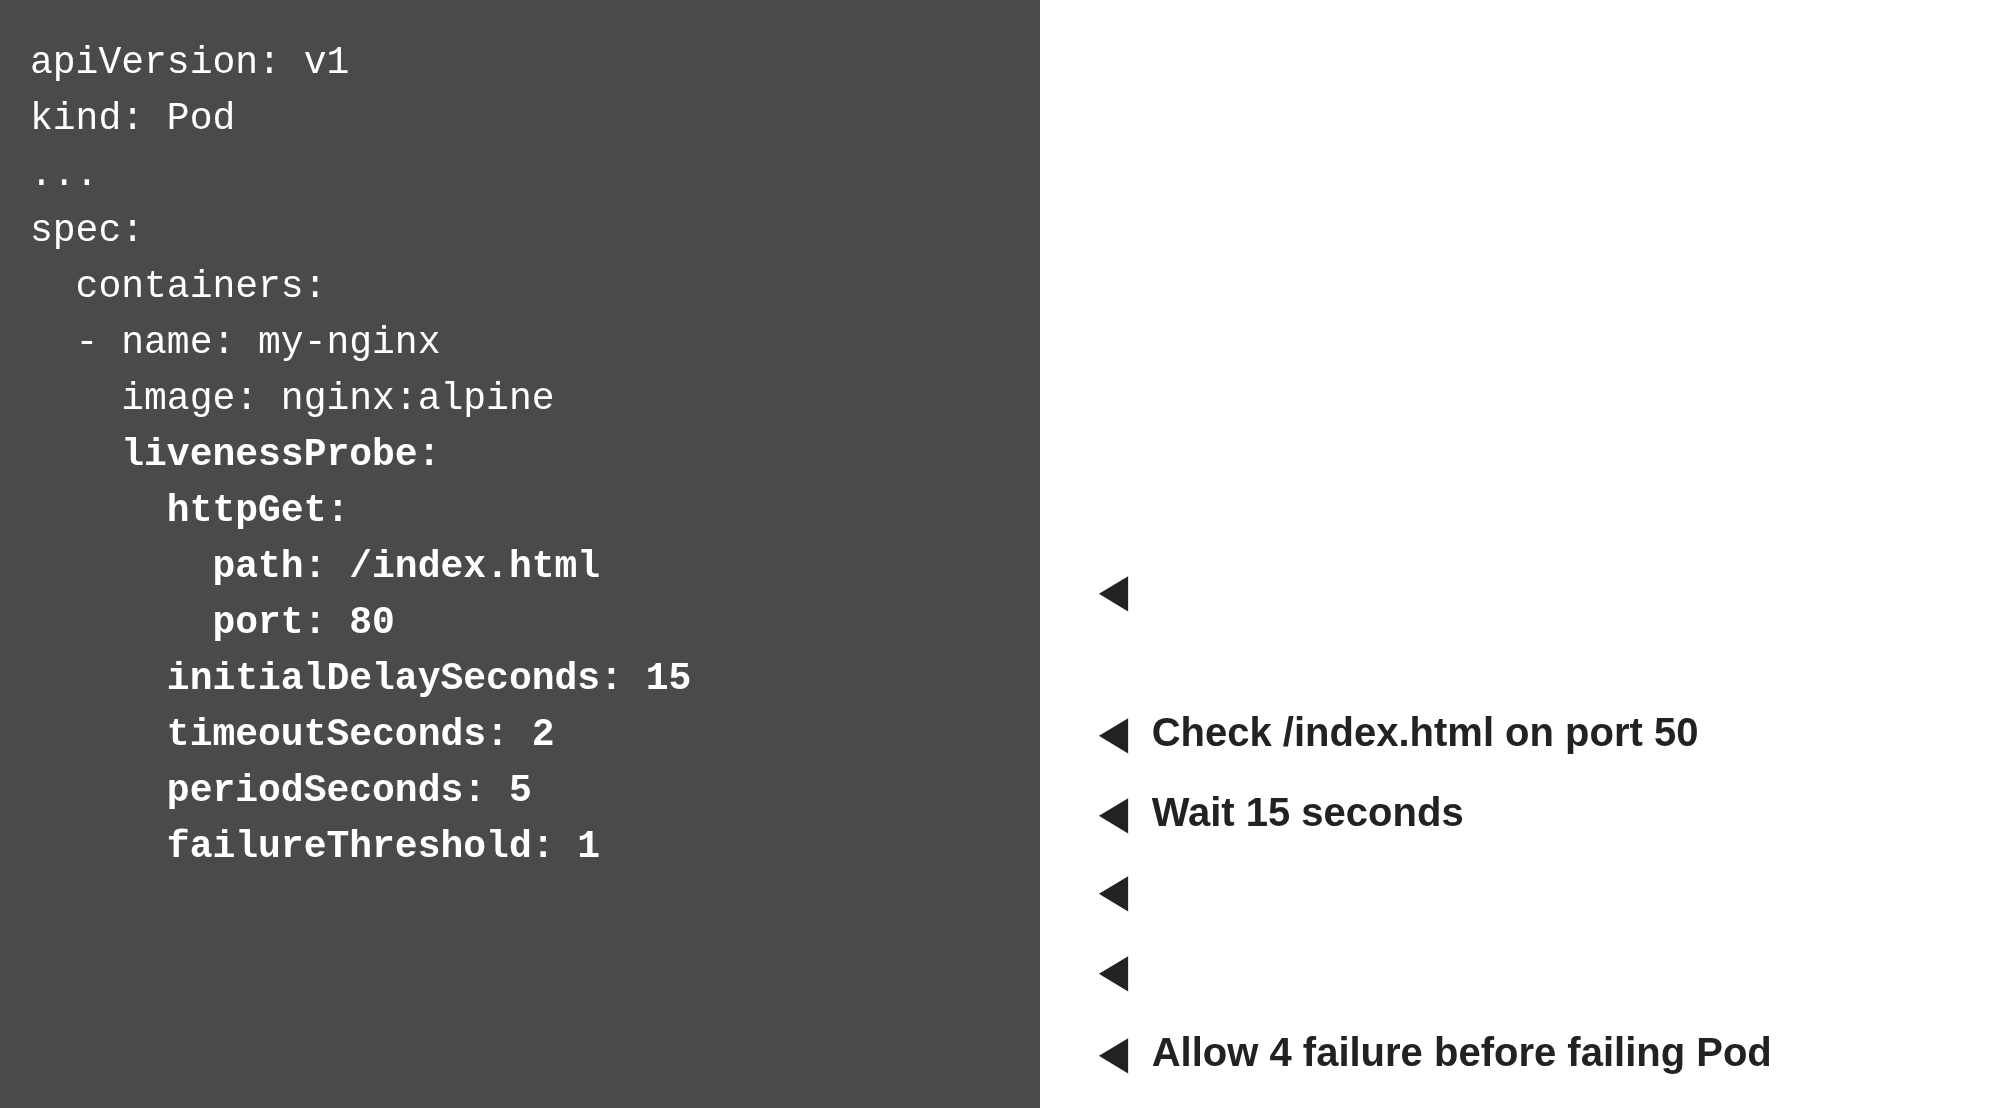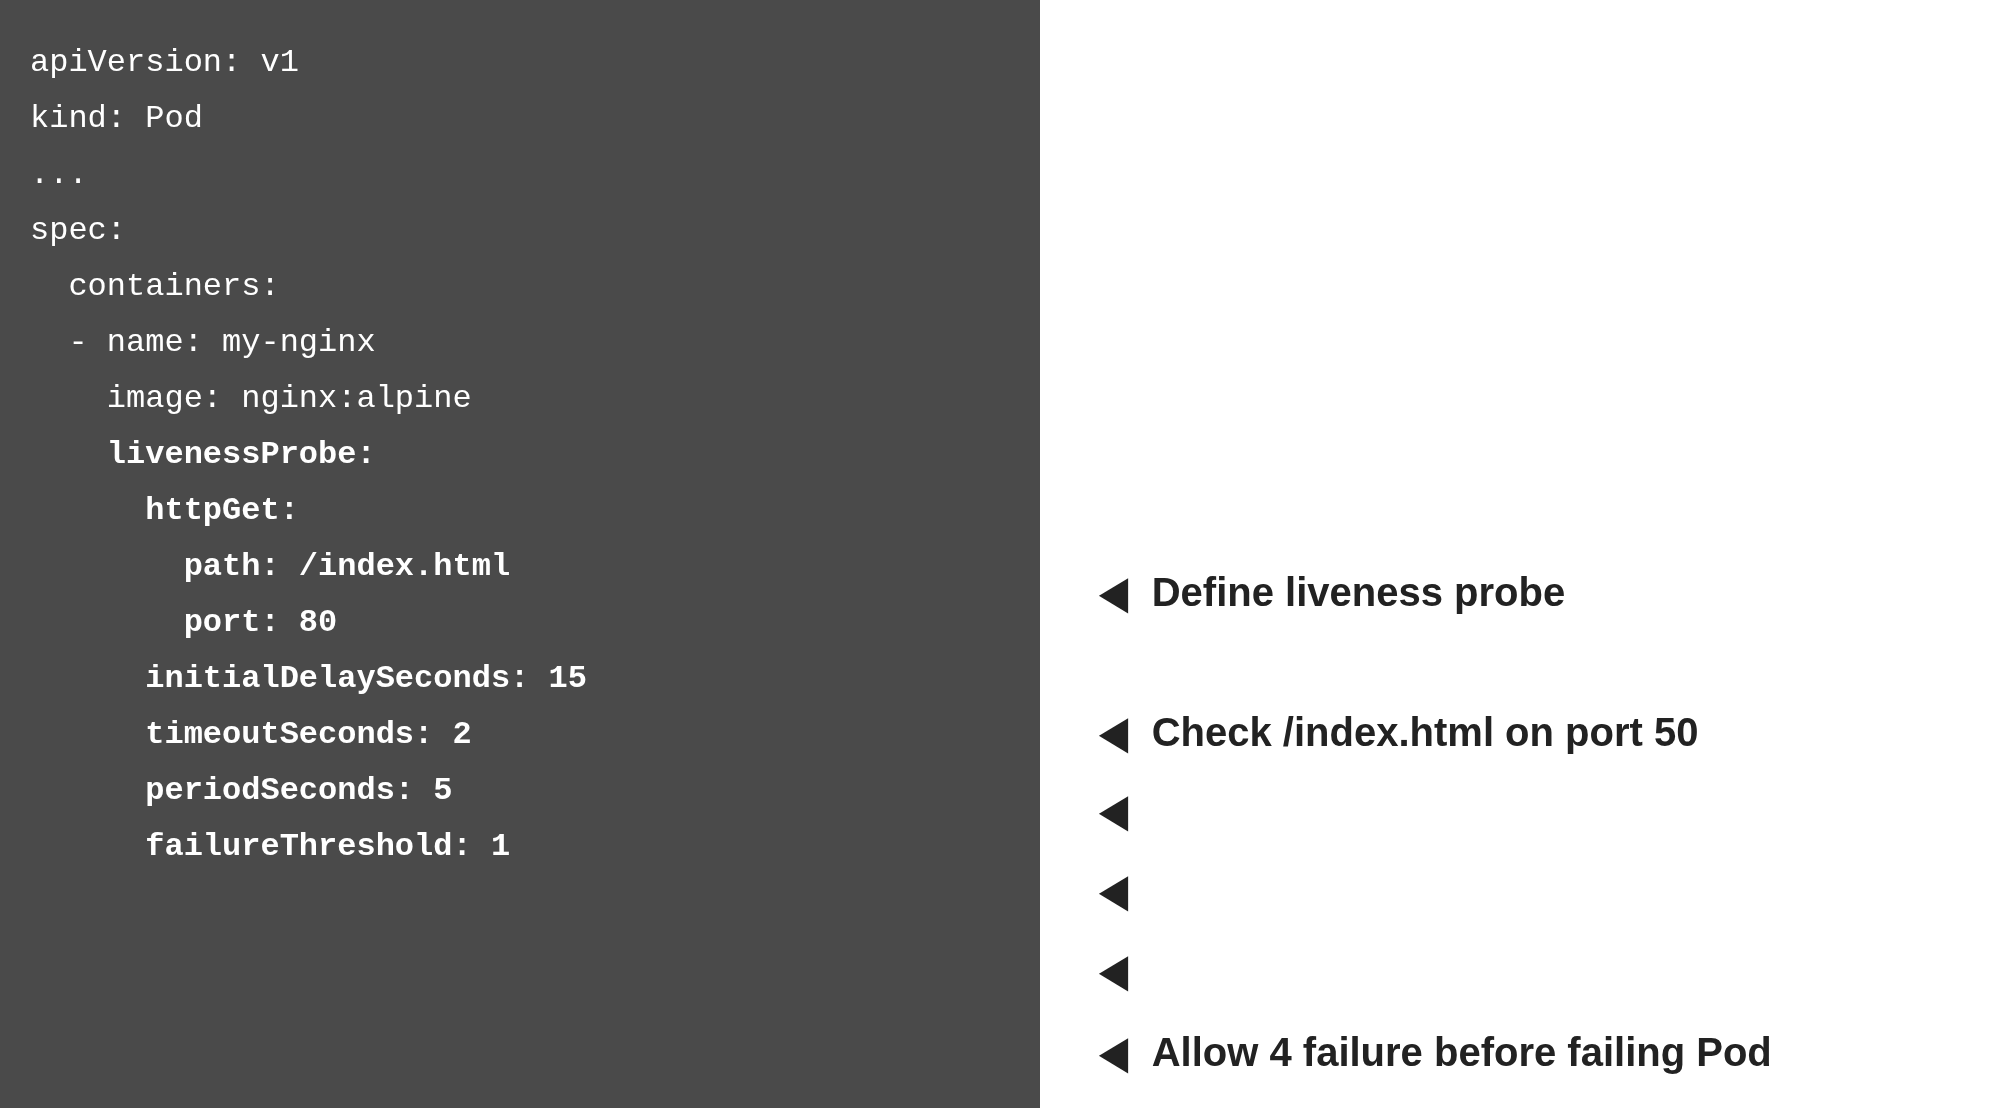--- a/index.html
+++ b/index.html
@@ -8,21 +8,21 @@
       height: 1108px;
       display: flex;
       background: #fff;
     }
     .code-pane {
       width: 1040px;
       height: 100%;
       background: #4a4a4a;
       color: #fff;
       font-family: "Courier New", Courier, monospace;
-      font-size: 32px;
+      font-size: 38px;
       line-height: 56px;
       padding: 35px 30px;
       white-space: pre;
       overflow: hidden;
     }
     .code-line { display: block; }
     .bold { font-weight: bold; }
     .annot-pane {
       flex: 1;
       background: #fff;
@@ -53,28 +53,28 @@
     .a6 { top: 1030px; }
   </style>
 </head>
 <body>
 
 <div class="code-pane"><span class="code-line">apiVersion: v1</span><span class="code-line"></span><span class="code-line">kind: Pod</span><span class="code-line"></span><span class="code-line">...</span><span class="code-line"></span><span class="code-line">spec:</span><span class="code-line">  containers:</span><span class="code-line">  - name: my-nginx</span><span class="code-line">    image: nginx:alpine</span><span class="code-line bold">    livenessProbe:</span><span class="code-line bold">      httpGet:</span><span class="code-line bold">        path: /index.html</span><span class="code-line bold">        port: 80</span><span class="code-line bold">      initialDelaySeconds: 15</span><span class="code-line bold">      timeoutSeconds: 2</span><span class="code-line bold">      periodSeconds: 5</span><span class="code-line bold">      failureThreshold: 1</span></div>
 
 <div class="annot-pane">
   <div class="annot a1">
     <span class="ptr">◀</span>
-    <span>Define liveness probe</span>
   </div>
   <div class="annot a2">
     <span class="ptr">◀</span>
     <span>Check /index.html on port 50</span>
   </div>
   <div class="annot a3">
     <span class="ptr">◀</span>
+    <span>Wait 15 seconds</span>
   </div>
   <div class="annot a4">
     <span class="ptr">◀</span>
   </div>
   <div class="annot a5">
     <span class="ptr">◀</span>
   </div>
   <div class="annot a6">
     <span class="ptr">◀</span>
     <span>Allow 4 failure before failing Pod</span>

